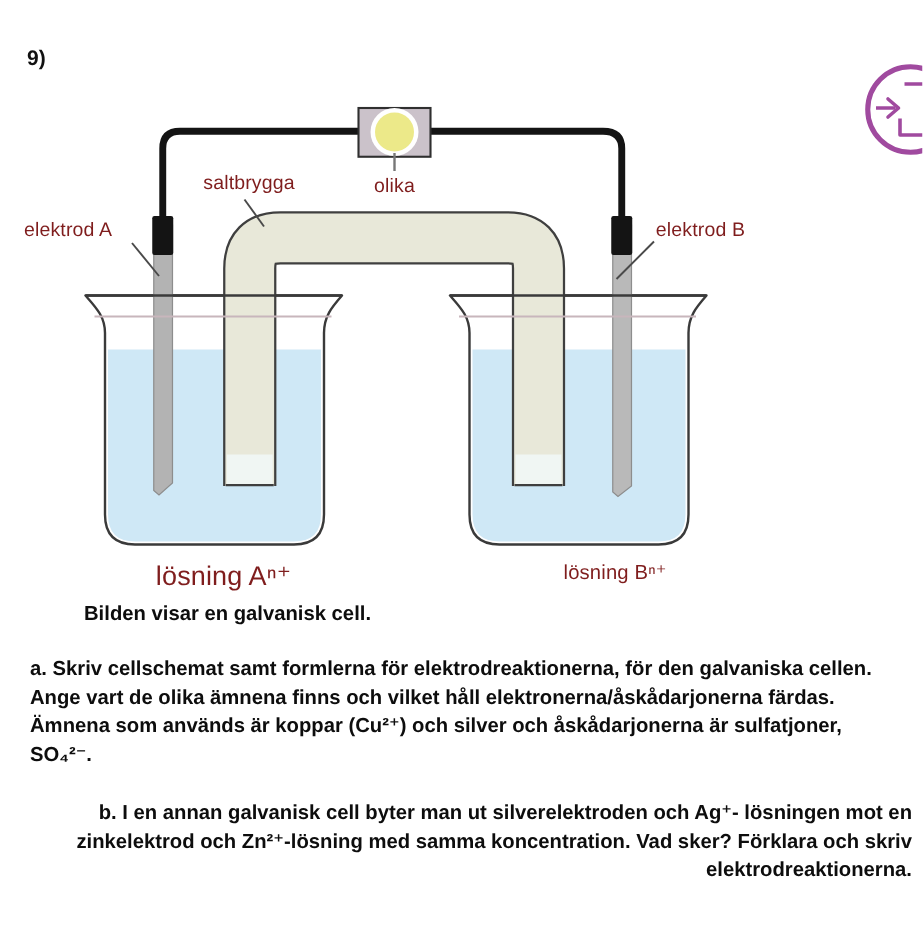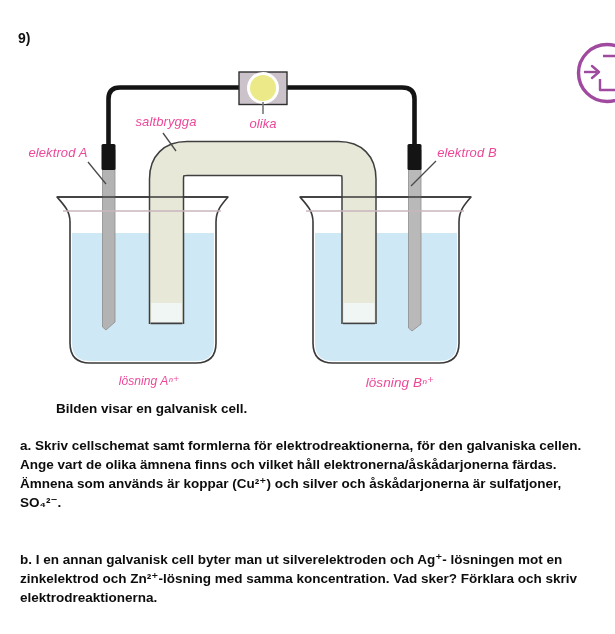--- a/index.html
+++ b/index.html
@@ -3,34 +3,34 @@
 <meta charset="utf-8">
 <style>
   html,body{margin:0;padding:0;}
   body{font-family:"Liberation Sans","DejaVu Sans",sans-serif;background:#fff;}
   #page{position:relative;width:615px;height:634px;background:#ffffff;overflow:hidden;}
 
   .qnum{position:absolute;left:18px;top:30px;font-size:14px;font-weight:700;color:#111;}
 
   .diagram-svg{position:absolute;left:0;top:0;}
 
-  .dlabel{position:absolute;font-size:13px;color:#ec4899;text-align:center;
-          font-weight:400;letter-spacing:.1px;white-space:nowrap;font-style:italic;}
+  .dlabel{position:absolute;font-size:13px;color:#7f1d1d;text-align:center;
+          font-weight:400;letter-spacing:.1px;white-space:nowrap;}
   .lbl-saltbrygga{left:120px;top:114px;width:92px;}
   .lbl-lampa{left:238px;top:116px;width:50px;}
-  .lbl-elektrod-a{left:16px;top:145px;width:84px;text-align:center;}
+  .lbl-elektrod-a{left:16px;top:145px;width:84px;text-align:left;}
   .lbl-elektrod-b{left:425px;top:145px;width:84px;text-align:center;}
-  .lbl-losning-a{left:94px;top:374px;width:110px;font-size:12px;}
-  .lbl-losning-b{left:345px;top:374px;width:110px;font-size:13.5px;}
+  .lbl-losning-a{left:94px;top:374px;width:110px;font-size:18px;}
+  .lbl-losning-b{left:355px;top:374px;width:110px;font-size:13.5px;}
 
   .bodytext{position:absolute;left:20px;color:#0d0d0d;font-weight:700;
             font-size:13.5px;line-height:19px;}
   .intro{top:399px;width:580px;padding-left:36px;}
   .para-a{top:436px;width:584px;}
-  .para-b{top:550px;width:588px;}
+  .para-b{top:532px;width:588px;text-align:right;}
 
   .icon-wrap{position:absolute;left:575px;top:41px;width:40px;height:66px;}
 </style>
 </head>
 <body>
 
 <div id="page">
 
   <div class="qnum">9)</div>
 

